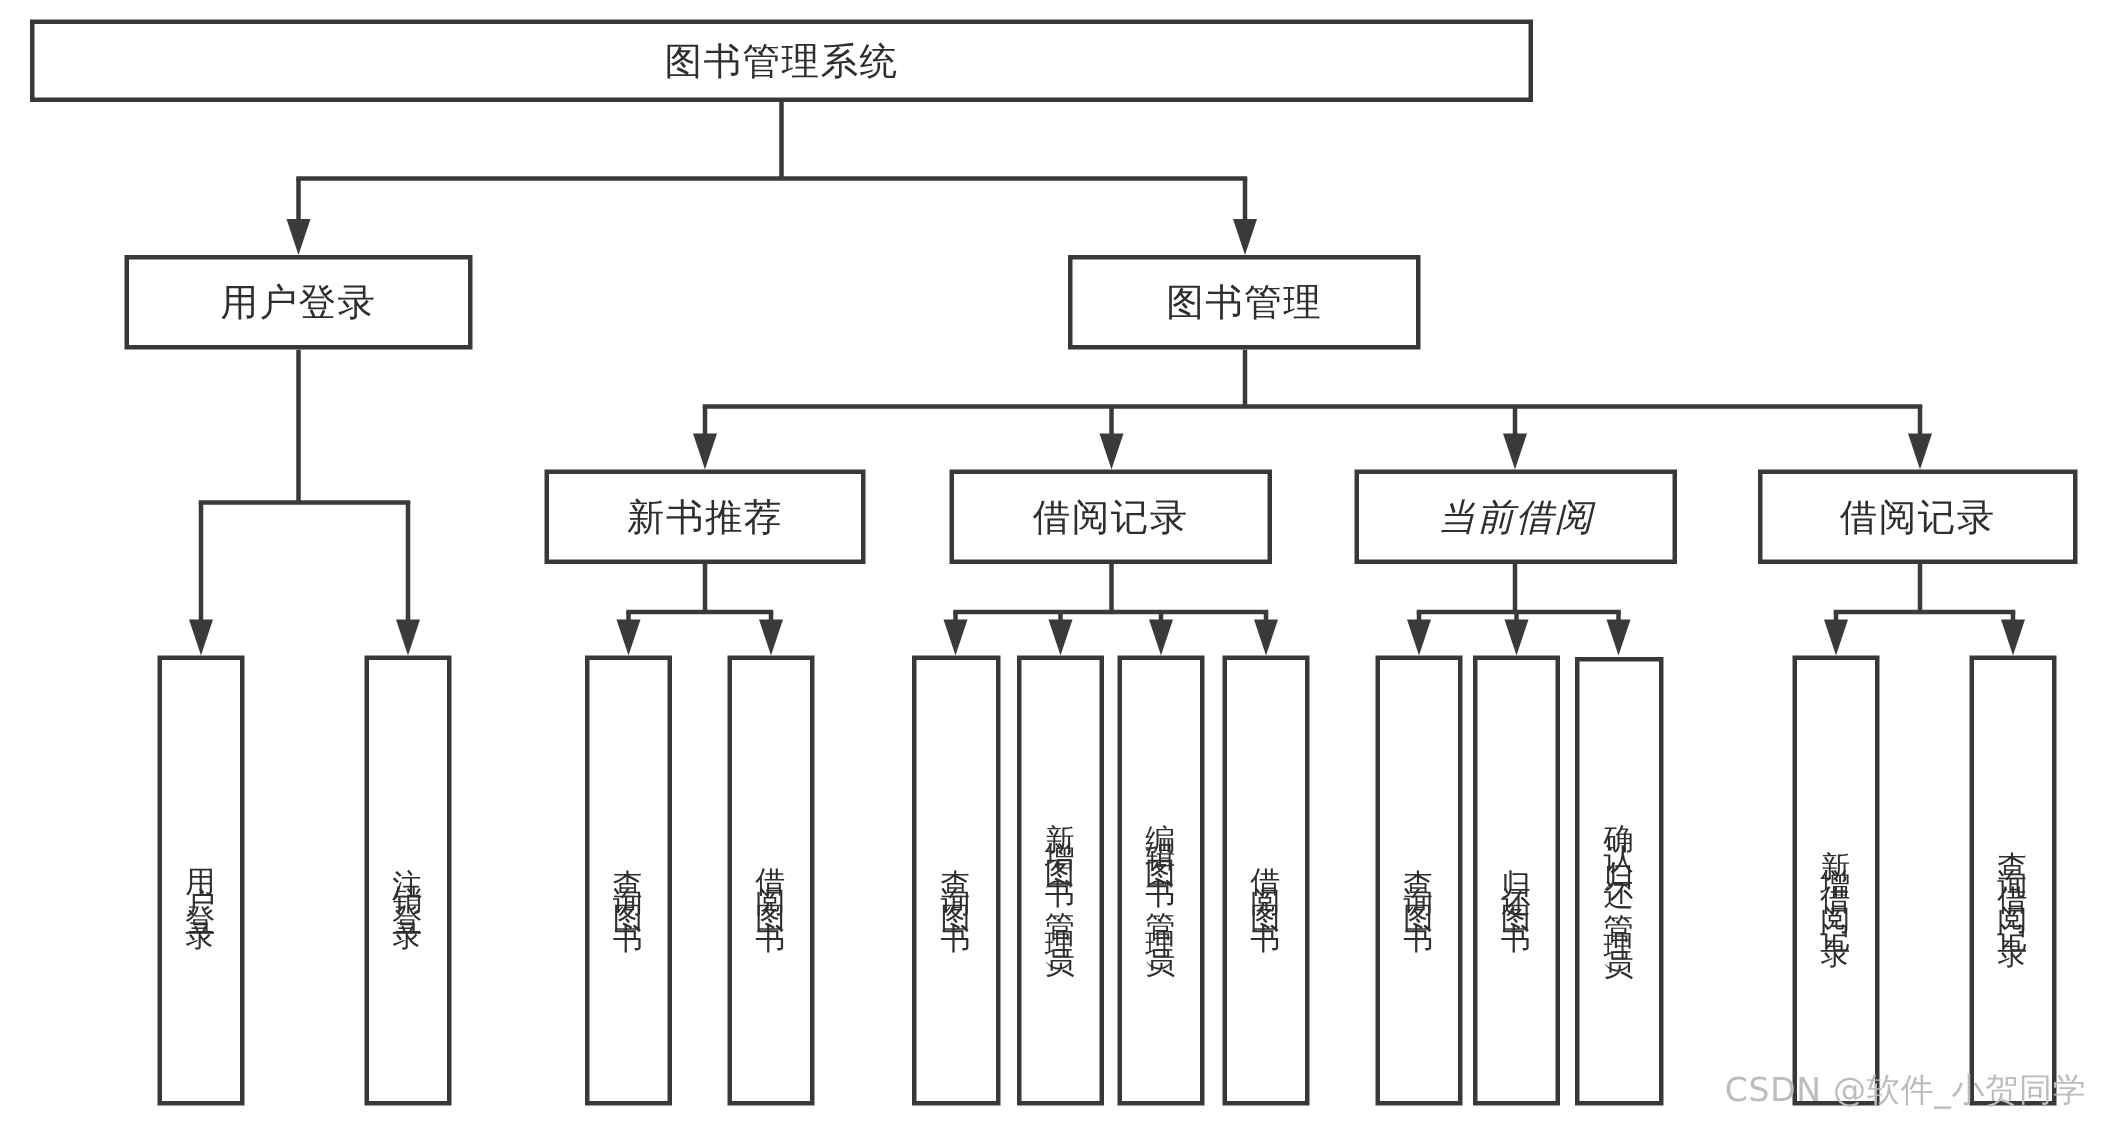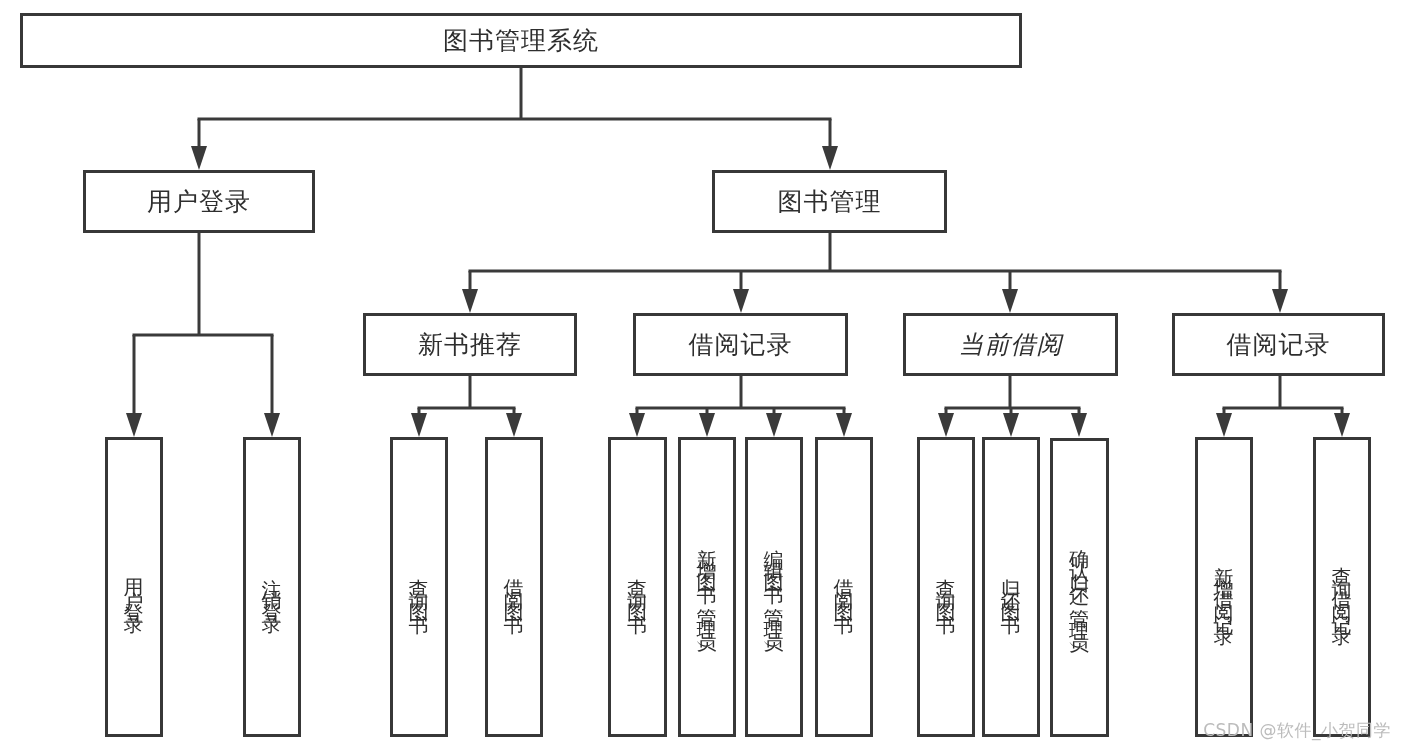--- a/index.html
+++ b/index.html
@@ -49,21 +49,21 @@
     writing-mode: vertical-rl;
     text-orientation: mixed;
     letter-spacing: 12px;
     line-height: 1;
     white-space: nowrap;
   }
   #watermark {
     position: absolute;
     right: 14px;
     bottom: 5px;
-    font-size: 17px;
+    font-size: 22px;
     letter-spacing: 0.5px;
     color: #bcbcbc;
     text-align: center;
   }
 </style>
 </head>
 <body>
 
 <div id="stage">
 

